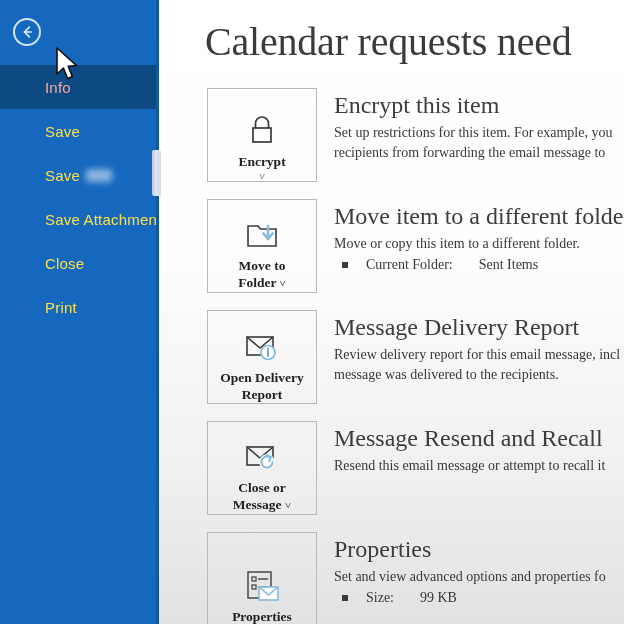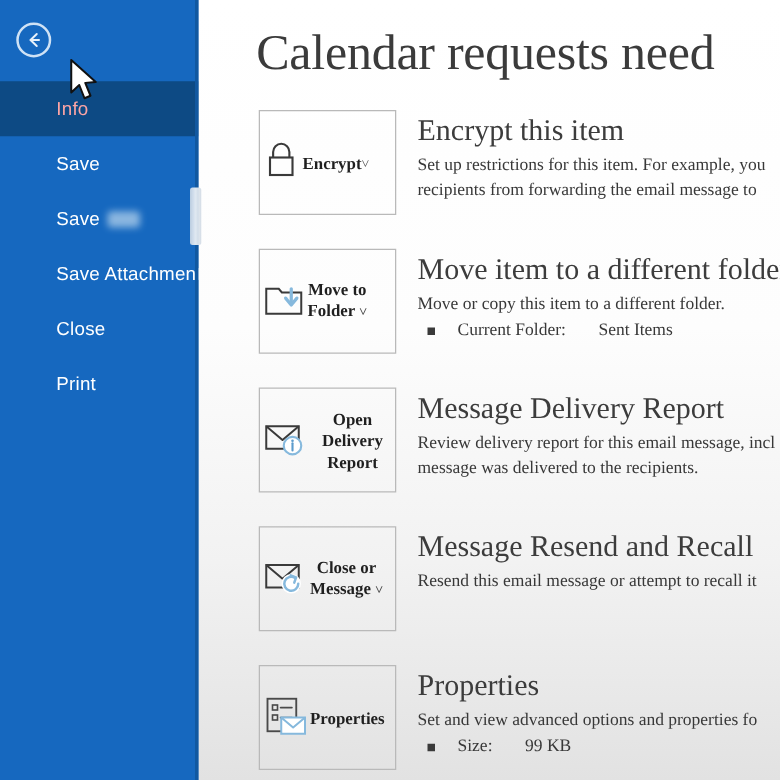--- a/index.html
+++ b/index.html
@@ -49,21 +49,21 @@
     left: 0; top: 65px;
     width: 159px;
   }
   .nav-item {
     position: relative;
     height: 44px;
     display: flex;
     align-items: center;
     padding-left: 45px;
     box-sizing: border-box;
-    color: #ffffff;
+    color: #fde047;
     font-size: 15px;
     letter-spacing: .2px;
     white-space: nowrap;
   }
   .nav-item.selected {
     background: #0d4a84;
     color: #fca5a5;
   }
   .nav-item.blurred .lbl-blur {
     display: inline-block;
@@ -110,28 +110,28 @@
   .section {
     position: absolute;
     left: 48px;
     width: 600px;
     display: flex;
     align-items: flex-start;
   }
   .big-btn {
     position: relative;
     width: 110px;
-    height: 84px;
+    height: 94px;
     border: 1px solid #b9b9b9;
     background: transparent;
     box-sizing: border-box;
     display: flex;
-    flex-direction: row;
-    align-items: center;
-    justify-content: flex-start;
+    flex-direction: column;
+    align-items: center;
+    justify-content: flex-end;
     flex: 0 0 110px;
     color: #262626;
   }
   .big-btn .glyph {
     height: 40px;
     display: flex;
     align-items: center;
     justify-content: center;
     margin-bottom: 2px;
   }

